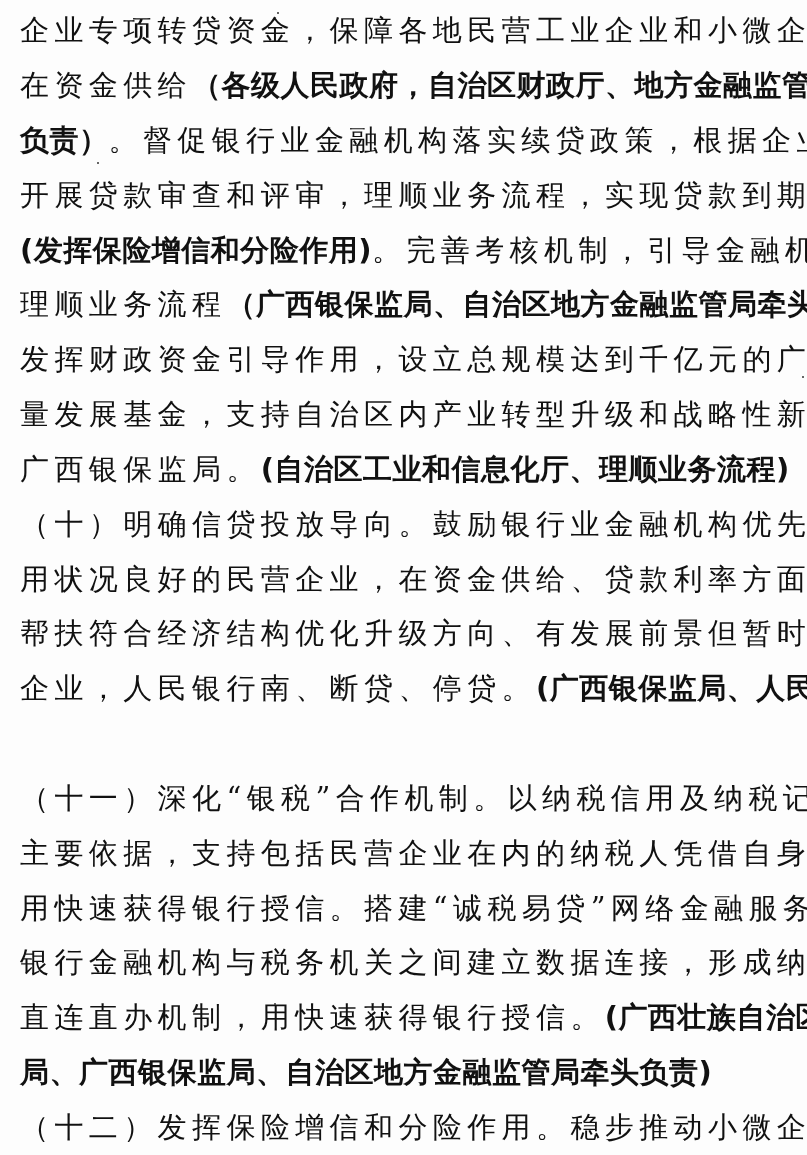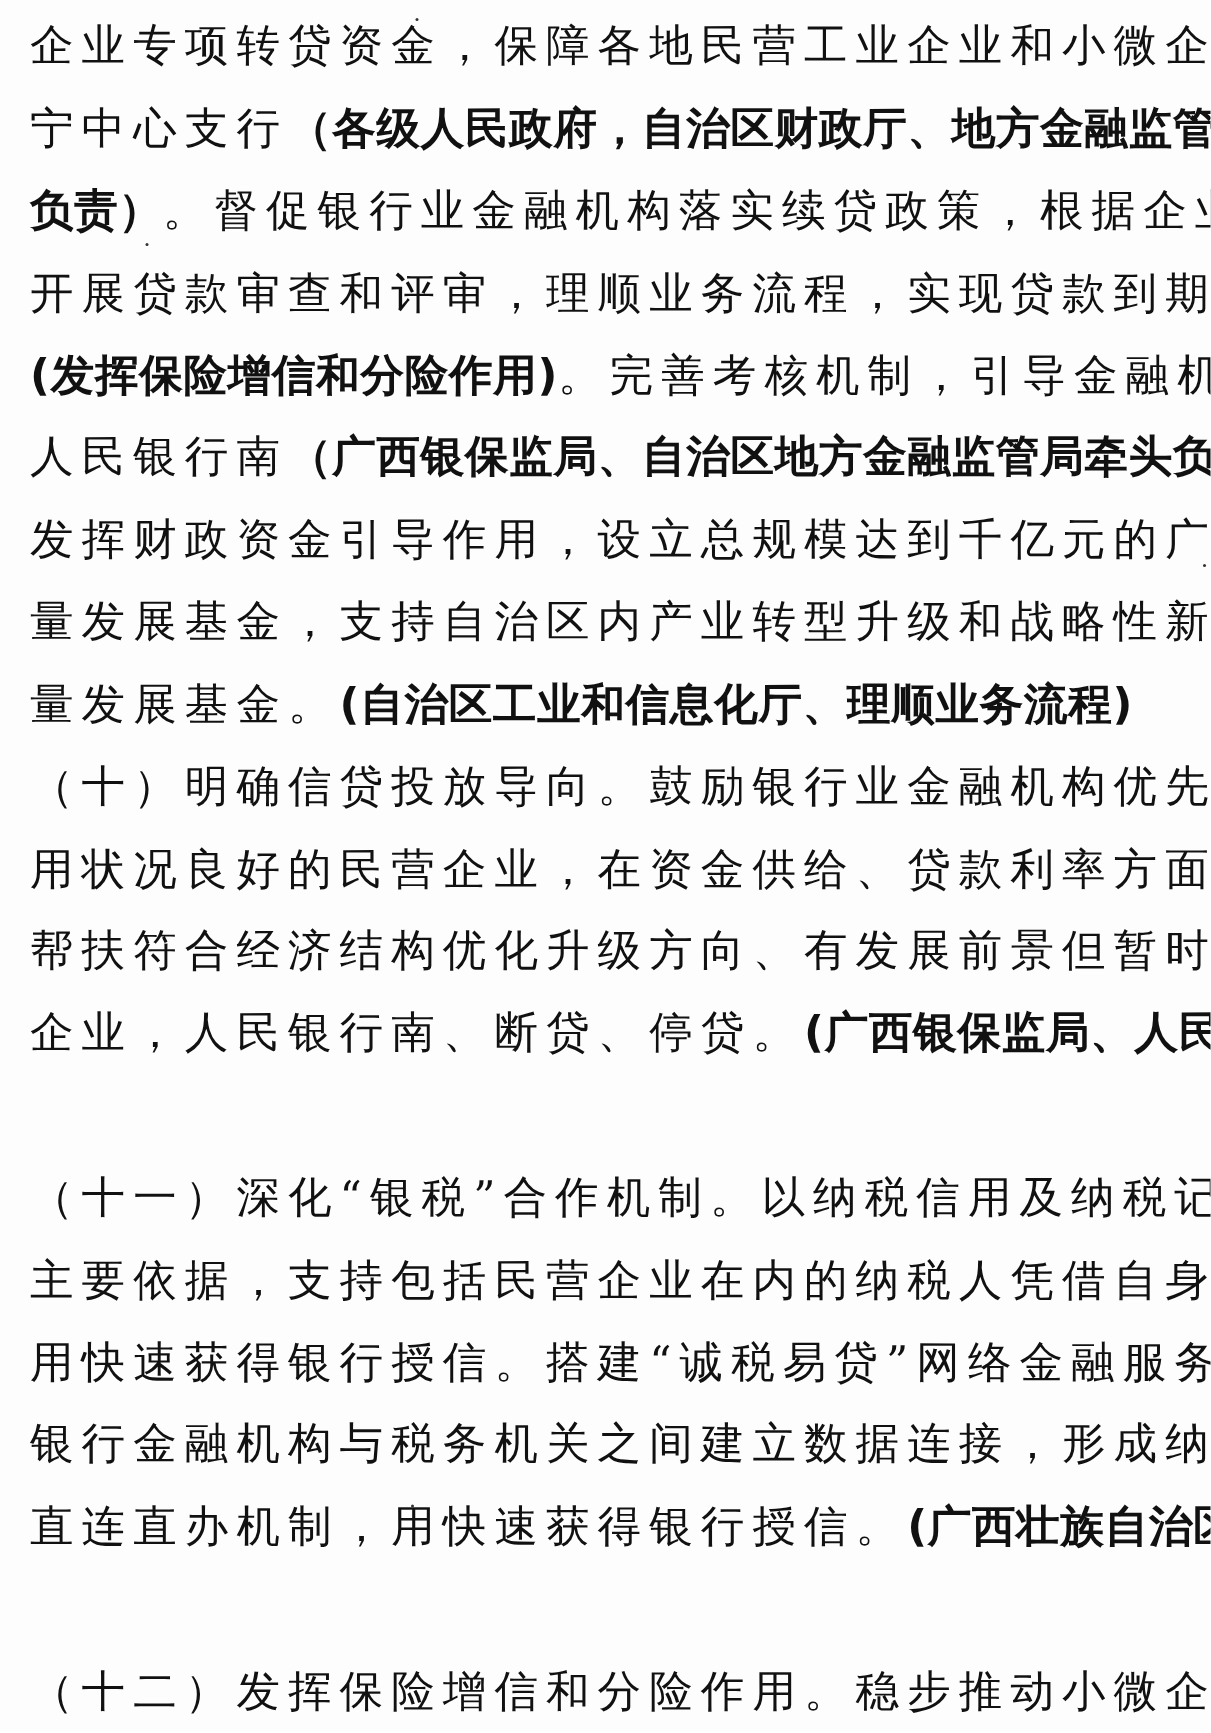--- a/index.html
+++ b/index.html
@@ -48,49 +48,49 @@
 </head>
 <body>
 
 <div class="page">
 
   <div class="line" style="top:10px;">
     <span class="run">企业专项转贷资金，保障各地民营工业企业和小微企业到期贷款</span>
   </div>
 
   <div class="line" style="top:65px;">
-    <span class="run">宁中心支行</span><span class="run bold">（各级人民政府，自治区财政厅、地方金融监管局牵头</span>
+    <span class="run">在资金供给</span><span class="run bold">（各级人民政府，自治区财政厅、地方金融监管局牵头</span>
   </div>
 
   <div class="line" style="top:120px;">
     <span class="run bold">负责）</span><span class="run">。督促银行业金融机构落实续贷政策，根据企业需求提前</span>
   </div>
 
   <div class="line" style="top:175px;">
     <span class="run">开展贷款审查和评审，理顺业务流程，实现贷款到期后无缝续贷</span>
   </div>
 
   <div class="line" style="top:230px;">
     <span class="run bold">(发挥保险增信和分险作用)</span><span class="run">。完善考核机制，引导金融机构合规开</span>
   </div>
 
   <div class="line" style="top:284px;">
-    <span class="run">人民银行南</span><span class="run bold">（广西银保监局、自治区地方金融监管局牵头负责）</span>
+    <span class="run">理顺业务流程</span><span class="run bold">（广西银保监局、自治区地方金融监管局牵头负责）</span>
   </div>
 
   <div class="line" style="top:339px;">
     <span class="run">发挥财政资金引导作用，设立总规模达到千亿元的广西工业高质</span>
   </div>
 
   <div class="line" style="top:394px;">
     <span class="run">量发展基金，支持自治区内产业转型升级和战略性新兴产业领域</span>
   </div>
 
   <div class="line" style="top:449px;">
-    <span class="run">量发展基金。</span><span class="run bold">(自治区工业和信息化厅、理顺业务流程)</span>
+    <span class="run">广西银保监局。</span><span class="run bold">(自治区工业和信息化厅、理顺业务流程)</span>
   </div>
 
   <div class="line indent" style="top:504px;">
     <span class="run">（十）明确信贷投放导向。鼓励银行业金融机构优先支持信</span>
   </div>
 
   <div class="line" style="top:559px;">
     <span class="run">用状况良好的民营企业，在资金供给、贷款利率方面给予倾斜；</span>
   </div>
 
@@ -116,20 +116,23 @@
   </div>
 
   <div class="line" style="top:942px;">
     <span class="run">银行金融机构与税务机关之间建立数据连接，形成纳税信用贷款</span>
   </div>
 
   <div class="line" style="top:997px;">
     <span class="run">直连直办机制，用快速获得银行授信。</span><span class="run bold">(广西壮族自治区税务</span>
   </div>
 
+  <div class="line" style="top:1052px;">
+    <span class="run bold">局、广西银保监局、自治区地方金融监管局牵头负责)</span>
+  </div>
 
   <div class="line indent" style="top:1107px;">
     <span class="run">（十二）发挥保险增信和分险作用。稳步推动小微企业信用</span>
   </div>
 
   <div class="speck" style="left:277px; top:12px;"></div>
   <div class="speck" style="left:97px; top:162px;"></div>
   <div class="speck" style="left:802px; top:376px;"></div>
   <div class="speck" style="left:274px; top:1003px;"></div>
 </div>

